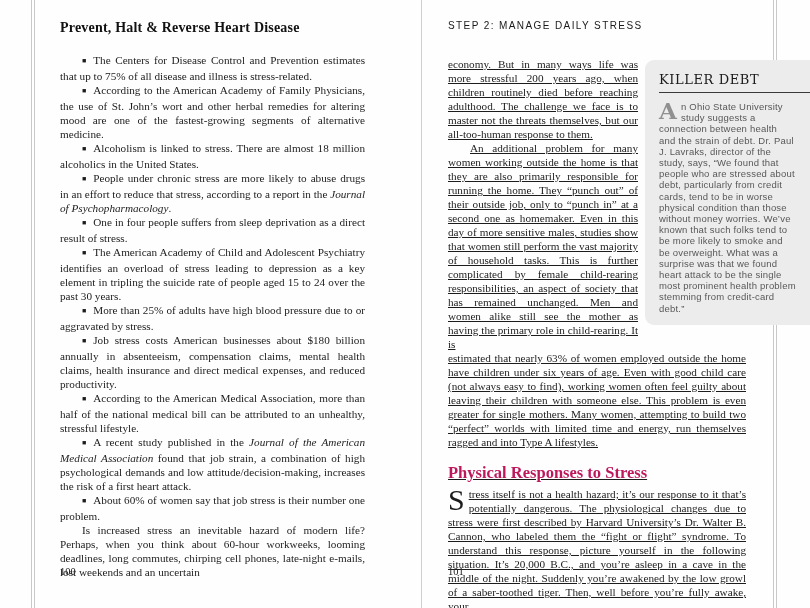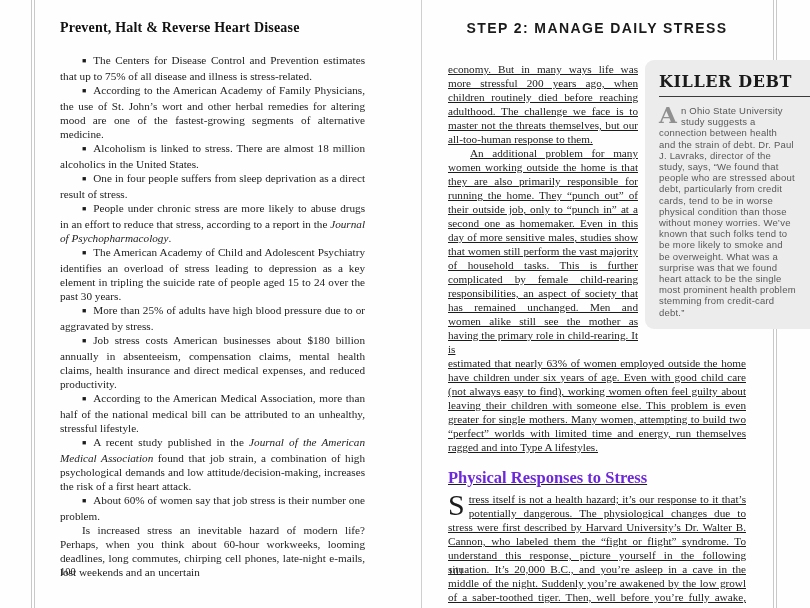--- a/index.html
+++ b/index.html
@@ -46,44 +46,44 @@
     position: absolute; top: 566px; font-size: 10.5px; color: #222; z-index: 2;
   }
   #pagenum-left { left: 60px; font-family: Liberation Serif, serif; }
   #pagenum-right { left: 448px; width: 298px; text-align: left; }
   
   #right-page {
     position: absolute; left: 448px; top: 20px; width: 298px; z-index: 2;
   }
   .running-head-right {
     font-family: "Liberation Sans", sans-serif;
-    font-weight: bold; font-size: 14px; letter-spacing: 1.4px;
-    color: #1a1a1a; text-align: center;
+    font-weight: normal; font-size: 10px; letter-spacing: 1.4px;
+    color: #1a1a1a; text-align: left;
   }
   #right-body { margin-top: 26px; text-decoration: underline; }
   .narrow-col { width: 190px; }
   .narrow-col .para { text-align: justify; }
   .wide-col { width: 298px; margin-top: 0; }
   .section-heading {
     margin: 17px 0 7px 0;
-    font-size: 16.5px; font-weight: bold; color: #6d28d9; text-indent: 0;
+    font-size: 16.5px; font-weight: bold; color: #be185d; text-indent: 0;
   }
   .dropcap {
     float: left; font-size: 30px; line-height: 23px;
     padding: 1px 4px 0 0; text-indent: 0; color: #1c1c1c;
   }
   
   #killer-debt-box {
     position: absolute; left: 645px; top: 60px; width: 165px;
     background: #ececec; border-radius: 9px 0 0 9px;
     padding: 12px 14px 11px 14px; box-sizing: border-box; z-index: 3;
   }
   .sb-title {
-    font-family: "DejaVu Serif", serif; font-weight: bold;
-    font-size: 16px; letter-spacing: 0.6px; color: #1b1b1b; margin: 0;
+    font-family: "DejaVu Serif", serif; font-weight: normal;
+    font-size: 13px; letter-spacing: 0.6px; color: #1b1b1b; margin: 0;
   }
   .sb-rule {
     border: none; border-top: 1.5px solid #3a3a3a;
     margin: 5px -14px 8px 0;
   }
   .sb-body {
     font-family: "Liberation Sans", sans-serif;
     font-size: 9.5px; line-height: 11.2px; letter-spacing: 0.2px;
     color: #585858; margin: 0; text-align: left;
   }
@@ -100,22 +100,22 @@
   <div id="edge-left" class="edge"></div>
   <div id="edge-right" class="edge"></div>
   <div id="gutter"></div>
 
   <div id="left-page">
     <div class="running-head-left">Prevent, Halt &amp; Reverse Heart Disease</div>
     <div id="left-body">
       <p class="bullet-item"><span class="bullet">■</span><span>The Centers for Disease Control and Prevention estimates that up to 75% of all disease and illness is stress-related.</span><span class="it"></span><span></span></p>
       <p class="bullet-item"><span class="bullet">■</span><span>According to the American Academy of Family Physicians, the use of St. John’s wort and other herbal remedies for altering mood are one of the fastest-growing segments of alternative medicine.</span><span class="it"></span><span></span></p>
       <p class="bullet-item"><span class="bullet">■</span><span>Alcoholism is linked to stress. There are almost 18 million alcoholics in the United States.</span><span class="it"></span><span></span></p>
+      <p class="bullet-item"><span class="bullet">■</span><span>People under chronic stress are more likely to abuse drugs in an effort to reduce that stress, according to a report in the </span><span class="it">Journal of Psychopharmacology</span><span>.</span></p>
       <p class="bullet-item"><span class="bullet">■</span><span>One in four people suffers from sleep deprivation as a direct result of stress.</span><span class="it"></span><span></span></p>
-      <p class="bullet-item"><span class="bullet">■</span><span>People under chronic stress are more likely to abuse drugs in an effort to reduce that stress, according to a report in the </span><span class="it">Journal of Psychopharmacology</span><span>.</span></p>
       <p class="bullet-item"><span class="bullet">■</span><span>The American Academy of Child and Adolescent Psychiatry identifies an overload of stress leading to depression as a key element in tripling the suicide rate of people aged 15 to 24 over the past 30 years.</span><span class="it"></span><span></span></p>
       <p class="bullet-item"><span class="bullet">■</span><span>More than 25% of adults have high blood pressure due to or aggravated by stress.</span><span class="it"></span><span></span></p>
       <p class="bullet-item"><span class="bullet">■</span><span>Job stress costs American businesses about $180 billion annually in absenteeism, compensation claims, mental health claims, health insurance and direct medical expenses, and reduced productivity.</span><span class="it"></span><span></span></p>
       <p class="bullet-item"><span class="bullet">■</span><span>According to the American Medical Association, more than half of the national medical bill can be attributed to an unhealthy, stressful lifestyle.</span><span class="it"></span><span></span></p>
       <p class="bullet-item"><span class="bullet">■</span><span>A recent study published in the </span><span class="it">Journal of the American Medical Association</span><span> found that job strain, a combination of high psychological demands and low attitude/decision-making, increases the risk of a first heart attack.</span></p>
       <p class="bullet-item"><span class="bullet">■</span><span>About 60% of women say that job stress is their number one problem.</span><span class="it"></span><span></span></p>
       <p class="para">Is increased stress an inevitable hazard of modern life? Perhaps, when you think about 60-hour workweeks, looming deadlines, long commutes, chirping cell phones, late-night e-mails, lost weekends and an uncertain</p>
     </div>
   </div>
   <div id="pagenum-left" class="pagenum">100</div>

